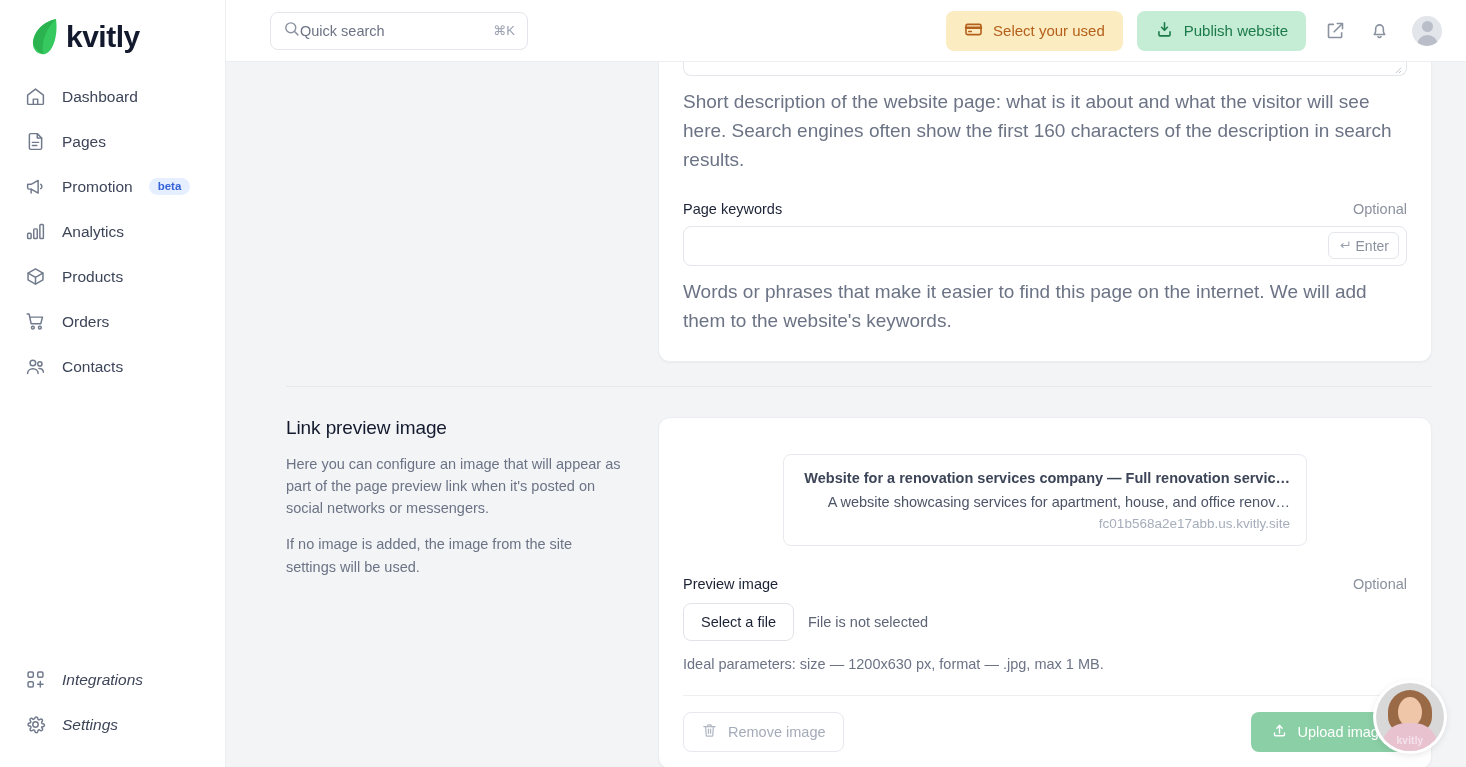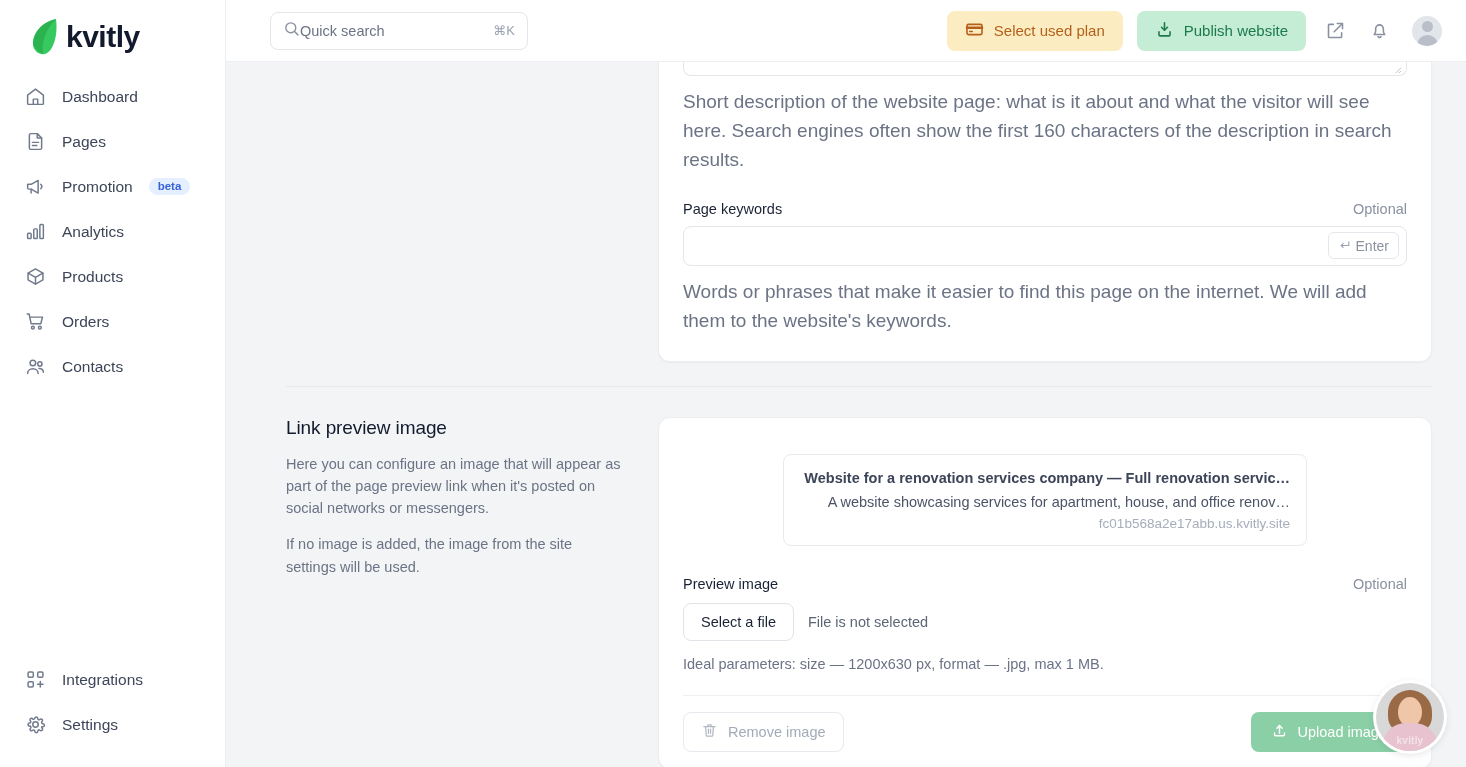--- a/index.html
+++ b/index.html
@@ -35,21 +35,21 @@
     padding: 0 16px 0 16px; margin: 0 8px; height: 45px;
     border-radius: 8px; cursor: pointer;
     color: #3d4558; font-size: 15.5px;
   }
   .nav-ico { width: 22px; height: 22px; display: flex; align-items: center; justify-content: center; flex: 0 0 22px; }
   .nav-ico svg { display: block; }
   .beta {
     background: #e6efff; color: #3763d9; font-size: 11.5px; font-weight: 600;
     border-radius: 10px; padding: 3px 9px; line-height: 1;
   }
-  .nav-bottom { margin-top: auto; padding-bottom: 20px; display: flex; flex-direction: column; }
+  .nav-bottom { margin-top: auto; padding-bottom: 20px; display: flex; flex-direction: column; font-style: italic; }
 
   
   .main { flex: 1; height: 767px; display: flex; flex-direction: column; background: #f2f4f6; position: relative; }
 
   .topbar {
     height: 62px; min-height: 62px; background: #ffffff;
     border-bottom: 1px solid #eceef1;
     display: flex; align-items: center; padding: 0 24px 0 44px;
     position: relative; z-index: 5;
   }
@@ -310,21 +310,21 @@
 
       <div class="top-actions">
         <button class="btn-plan">
           <span>
             <svg width="19" height="19" viewBox="0 0 24 24" fill="none" stroke="#b4601a" stroke-width="2" stroke-linecap="round" stroke-linejoin="round">
               <rect x="2.5" y="5.5" width="19" height="13" rx="2"></rect>
                 <path d="M2.5 9.8h19" stroke-width="3"></path>
                 <path d="M6 14.6h3.2"></path>
             </svg>
           </span>
-          <span>Select used plan</span>
+          <span>Select your used</span>
         </button>
 
         <button class="btn-publish">
           <span>
             <svg width="19" height="19" viewBox="0 0 24 24" fill="none" stroke="#1b7a4a" stroke-width="2" stroke-linecap="round" stroke-linejoin="round">
               <path d="M12 3.5v9"></path>
                 <path d="M8.3 9.2 12 12.9l3.7-3.7"></path>
                 <path d="M5 15v3.5a1.5 1.5 0 0 0 1.5 1.5h11a1.5 1.5 0 0 0 1.5-1.5V15"></path>
             </svg>
           </span>

